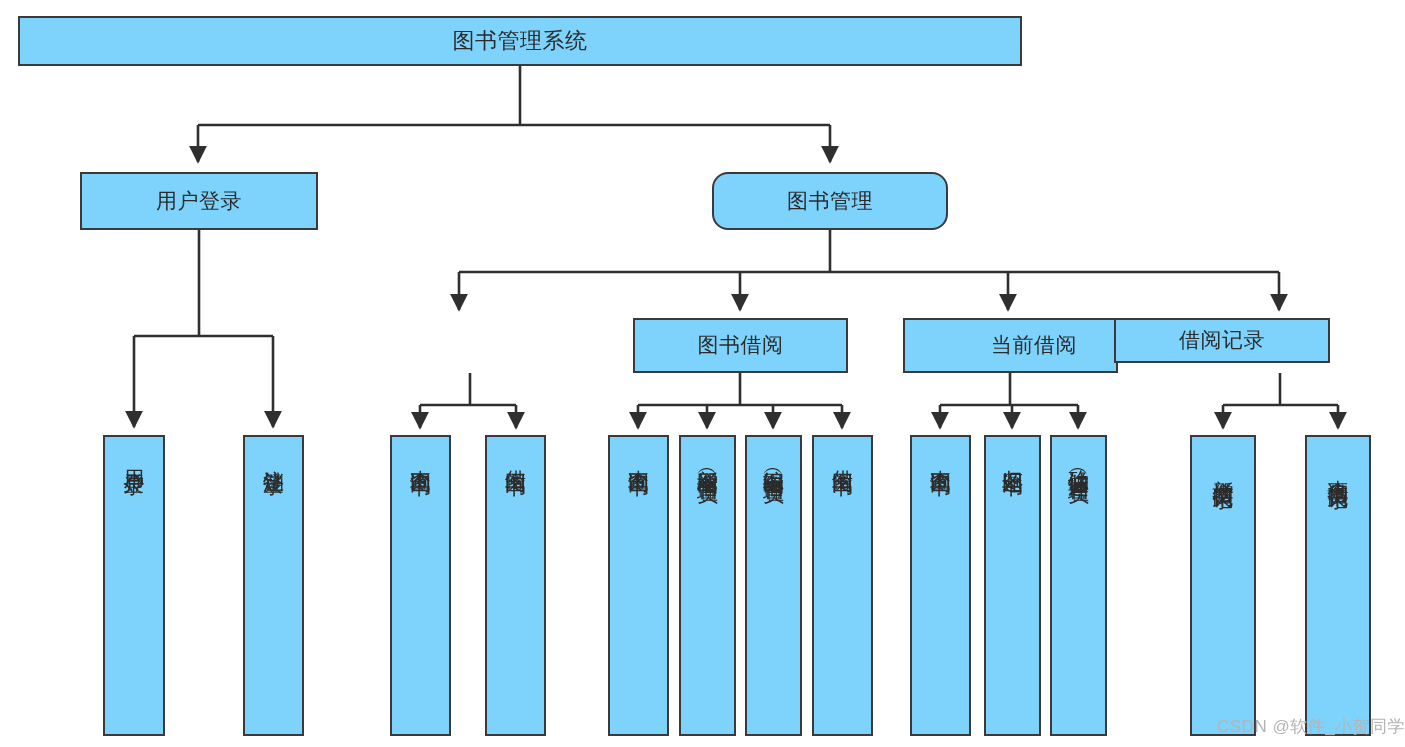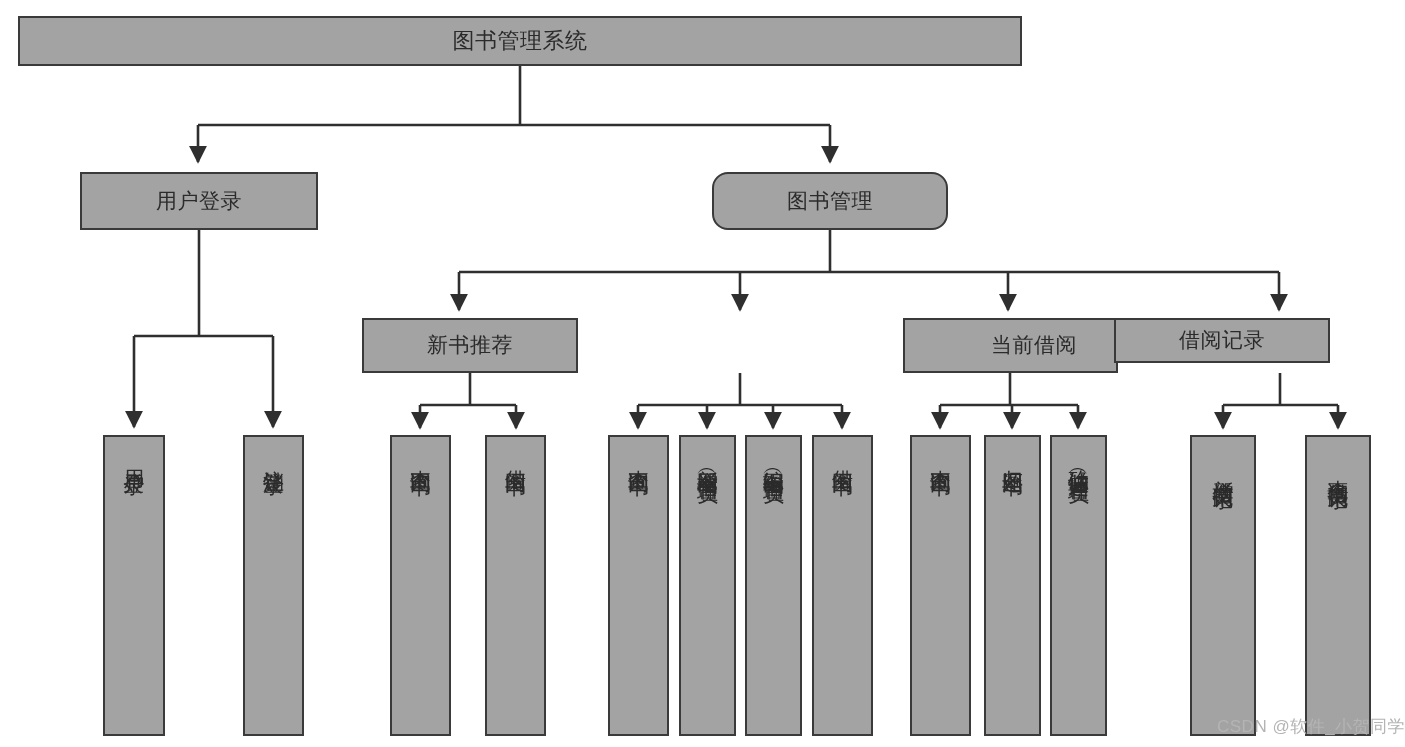--- a/index.html
+++ b/index.html
@@ -22,21 +22,21 @@
     position: absolute;
     left: 0;
     top: 0;
     width: 1405px;
     height: 747px;
     pointer-events: none;
   }
   .node {
     position: absolute;
     box-sizing: border-box;
-    background: #a3a3a3;
+    background: #7dd3fc;
     border: 2px solid #3a3a3a;
     display: flex;
     align-items: center;
     justify-content: center;
     color: #2b2b2b;
   }
   .node-label {
     display: block;
     text-align: center;
     line-height: 1.18;
@@ -133,22 +133,22 @@
     <span class="node-label">图书管理系统</span>
   </div>
 
   <div class="node horizontal" style="left:80px; top:172px; width:238px; height:58px;">
     <span class="node-label">用户登录</span>
   </div>
   <div class="node horizontal" style="left:712px; top:172px; width:236px; height:58px;border-radius:16px;">
     <span class="node-label">图书管理</span>
   </div>
 
-  <div class="node horizontal" style="left:362px; top:318px; width:216px; height:55px;">
-    <span class="node-label">新书推荐</span>
+  <div class="node horizontal" style="left:633px; top:318px; width:215px; height:55px;">
+    <span class="node-label">图书借阅</span>
   </div>
   <div class="node horizontal" style="left:903px; top:318px; width:215px; height:55px;padding-left:47px;">
     <span class="node-label">当前借阅</span>
   </div>
   <div class="node horizontal" style="left:1114px; top:318px; width:216px; height:45px;">
     <span class="node-label">借阅记录</span>
   </div>
 
   <div class="node vertical" style="left:103px; top:435px; width:62px; height:301px;">
     <span class="node-label">用户登录</span>

